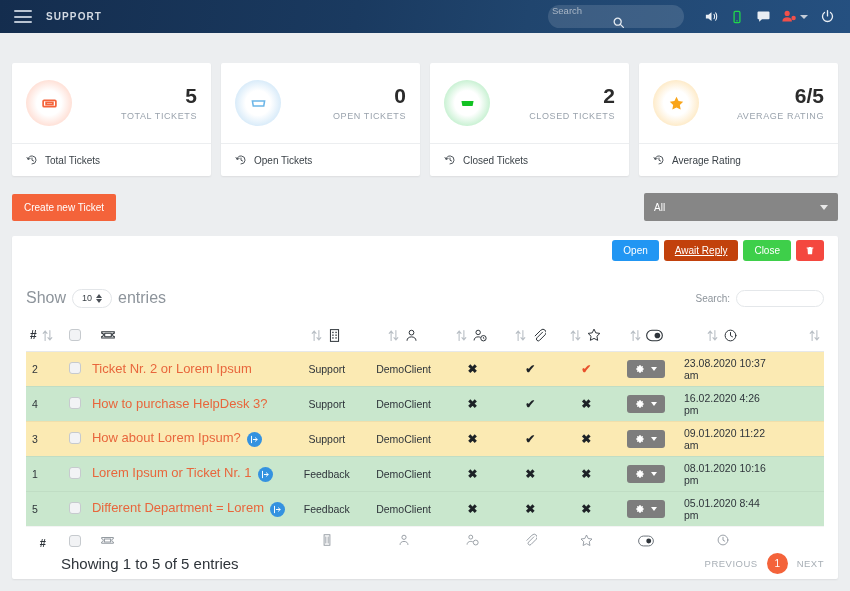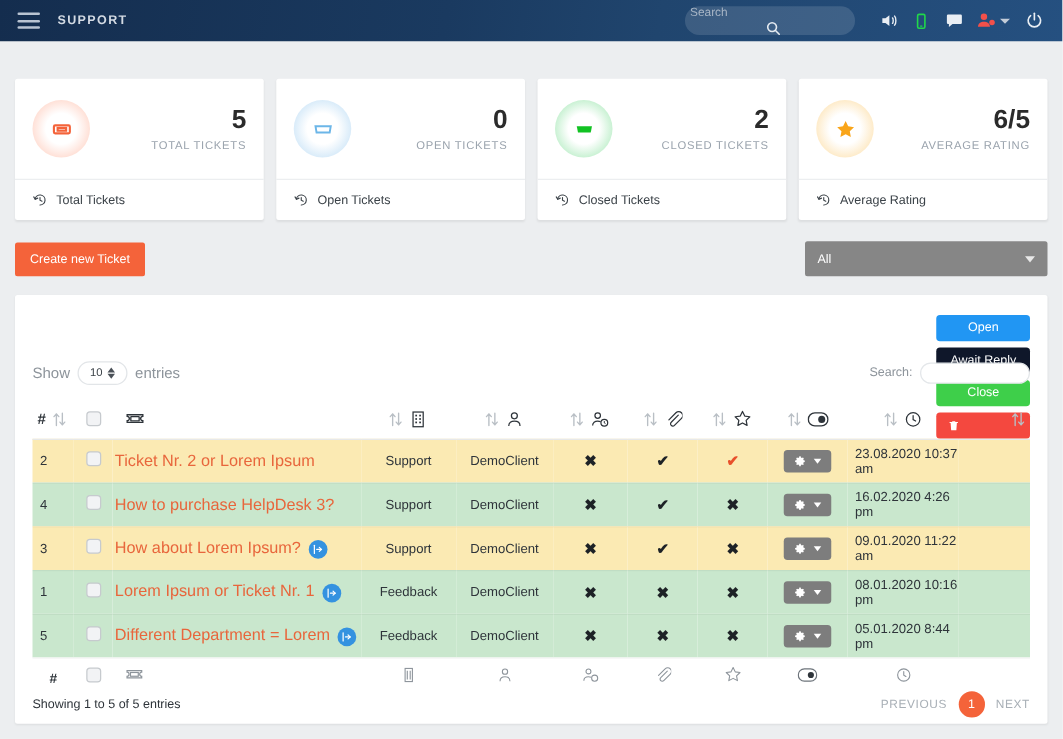--- a/index.html
+++ b/index.html
@@ -96,36 +96,36 @@
     border-left: 4px solid transparent; border-right: 4px solid transparent;
     border-top: 5px solid #e8e8e8;
   }
 
   
   .panel {
     position: absolute; top: 236px; left: 12px; width: 826px; height: 343px;
     background: #fff; border-radius: 2px; box-shadow: 0 1px 2px rgba(0,0,0,0.07);
   }
   .statusbtns {
-    position: absolute; top: 16px; right: 14px; display: flex; gap: 5px; flex-direction: column;
+    position: absolute; top: 4px; right: 14px; display: flex; gap: 5px;
   }
   .sbtn {
     border: none; border-radius: 3px; color: #fff; font-size: 10px;
     padding: 5px 11px; cursor: pointer; font-family: "Liberation Sans", sans-serif;
   }
   .sbtn-open { background: #2196f3; }
-  .sbtn-await { background: #0f172a; }
+  .sbtn-await { background: #c2410c; text-decoration: underline; }
   .sbtn-close { background: #3ecf4a; padding-left: 11px; }
   .sbtn-del { background: #f4483f; padding: 5px 9px; display: flex; align-items: center; }
 
   .tablectl {
     position: absolute; top: 50px; left: 14px; right: 14px; height: 24px;
     display: flex; align-items: center;
   }
-  .showlbl { font-size: 12px; color: #8d949b; }
+  .showlbl { font-size: 16px; color: #8d949b; }
   .entries-select {
     margin: 0 6px; height: 19px; width: 40px; border: 1px solid #e2e5e8; border-radius: 10px;
     display: flex; align-items: center; justify-content: center; gap: 4px;
     font-size: 9px; color: #3b4248; cursor: pointer; background: #fff;
   }
   .spin { display: flex; flex-direction: column; gap: 1px; }
   .spin i { display:block; width:0; height:0; border-left:3px solid transparent; border-right:3px solid transparent; }
   .spin .up { border-bottom: 4px solid #4a5057; }
   .spin .dn { border-top: 4px solid #4a5057; }
   .srch-wrap { margin-left: auto; display: flex; align-items: center; gap: 6px; }
@@ -169,21 +169,21 @@
     display: inline-flex; align-items: center; gap: 6px; background: #7d7d7d;
     border-radius: 3px; padding: 4px 8px; cursor: pointer;
   }
   .gearcaret { width:0;height:0;border-left:3.5px solid transparent;border-right:3.5px solid transparent;border-top:4px solid #fff; }
   .frow td { height: 32px; text-align: center; vertical-align: middle; background: #fff; border-top: 1px solid #e6e8ea; }
 
   .panelfoot {
     position: absolute; bottom: 0; left: 0; width: 100%; height: 32px;
     display: flex; align-items: center; padding: 0 14px;
   }
-  .showing { font-size: 10px; color: #2e343a; }
+  .showing { font-size: 15px; color: #2e343a; margin-left: 35px; }
   .pager { margin-left: auto; display: flex; align-items: center; gap: 9px; }
   .pg { font-size: 9.5px; color: #a8afb6; letter-spacing: 0.5px; cursor: pointer; }
   .pg-cur {
     width: 21px; height: 21px; border-radius: 50%; background: #f4633a; color: #fff;
     font-size: 10px; display: flex; align-items: center; justify-content: center; cursor: pointer;
   }
 </style>
 </head>
 <body>
 

